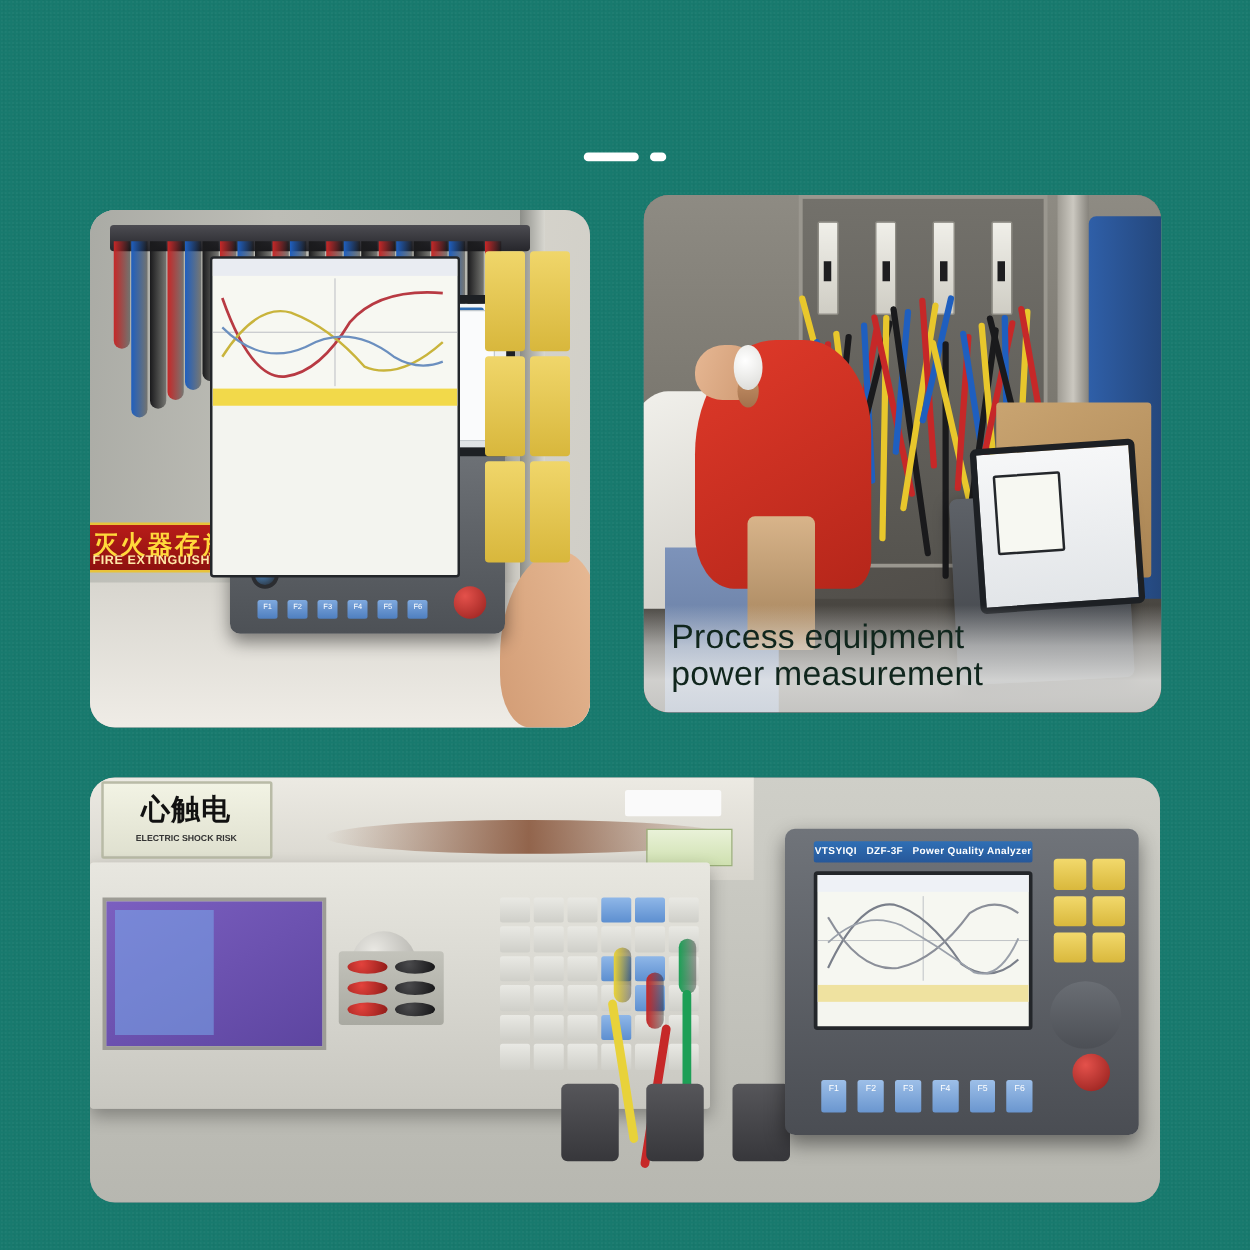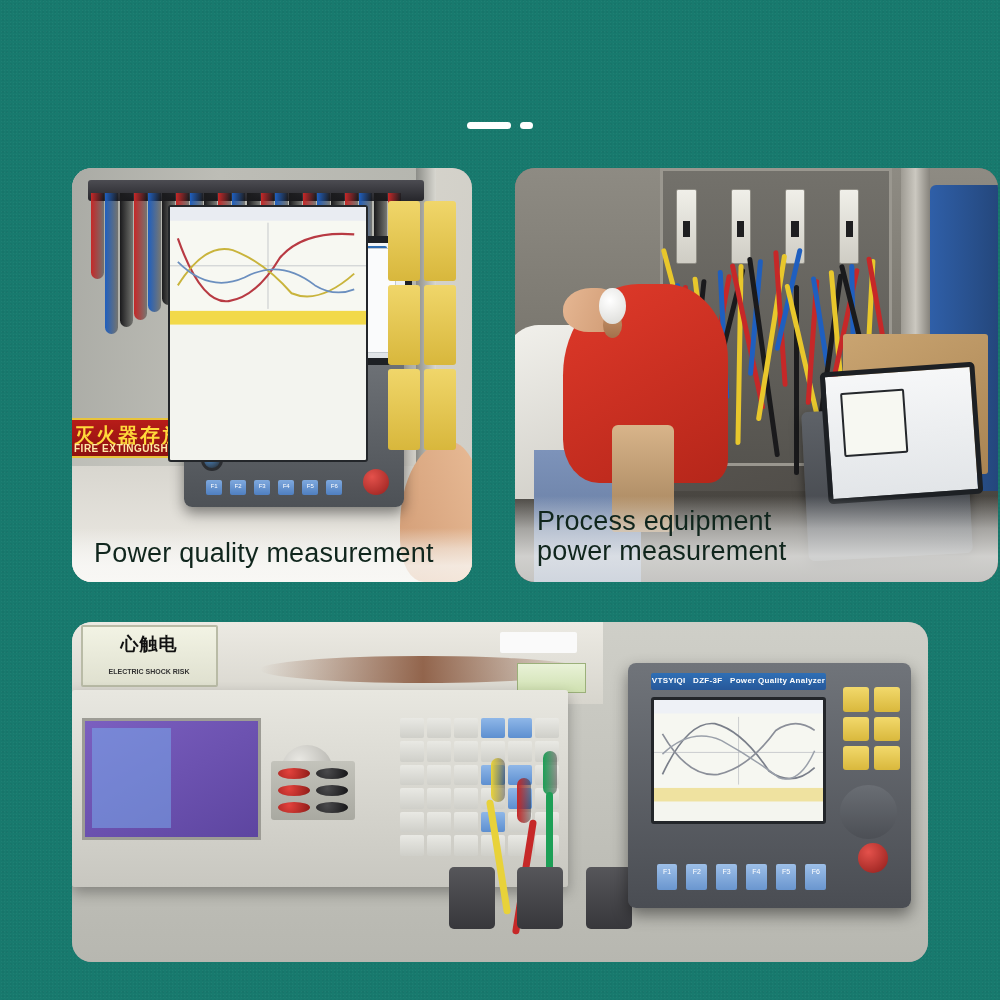--- a/index.html
+++ b/index.html
@@ -42,21 +42,21 @@
   .divider .dash-short { width: 13px; height: 7px; background: #ffffff; border-radius: 3.5px; }
 
   
   .card {
     position: absolute;
     overflow: hidden;
     border-radius: 20px;
     background: #8d9094;
   }
   #card-1 { left: 72px;  top: 168px; width: 400px; height: 414px; }
-  #card-2 { left: 515px; top: 168px; width: 483px; height: 414px; }
+  #card-2 { left: 515px; top: 156px; width: 414px; height: 414px; }
   #card-3 { left: 72px;  top: 622px; width: 856px; height: 340px; }
 
   .scene { position: absolute; inset: 0; }
 
   
   .caption-band {
     position: absolute; left: 0; right: 0; bottom: 0;
     padding: 10px 22px 14px 22px;
     background: linear-gradient(to bottom,
         rgba(255,255,255,0) 0%,
@@ -175,21 +175,21 @@
   
   .p3-bg { position:absolute; inset:0; background:linear-gradient(#cfcfc8,#b7b7b0); }
   .p3-benchtop { position:absolute; left:0; top:0; width:62%; height:24%;
      background:linear-gradient(#eceae3,#d7d5cd); }
   .p3-rust { position:absolute; left:22%; top:10%; width:38%; height:8%;
      background:linear-gradient(90deg,rgba(120,60,30,0),rgba(120,60,30,0.75),rgba(120,60,30,0)); border-radius:50%; }
   .p3-warnsign { position:absolute; left:1%; top:1%; width:16%; height:18%;
      background:linear-gradient(#f2f3e4,#dfe0cf); border:2px solid #b9bba6;
      border-radius:2px; overflow:hidden; }
   .p3-warn-cn { position:absolute; left:0; top:8%; width:100%; text-align:center;
-     color:#111; font-size:18px; font-weight:bold; letter-spacing:1px; }
+     color:#111; font-size:23px; font-weight:bold; letter-spacing:1px; }
   .p3-warn-en { position:absolute; left:0; bottom:16%; width:100%; text-align:center;
      color:#333; font-size:7px; font-weight:bold; }
   .p3-label { position:absolute; left:50%; top:3%; width:9%; height:6%;
      background:#fafafa; border-radius:2px; }
   .p3-greenlabel { position:absolute; left:52%; top:12%; width:8%; height:9%;
      background:linear-gradient(#e9f2d8,#cfe0b0); border:1px solid #9bb07a; }
 
   .p3-cal { position:absolute; left:0; top:20%; width:58%; height:58%;
      background:linear-gradient(#e8e7e0,#c8c7c0); border-radius:3px;
      box-shadow:0 6px 14px rgba(0,0,0,0.3); }
@@ -335,21 +335,20 @@
 
     <div class="p1-keys" id="p1keys">
         <div class="p1-key"></div>
         <div class="p1-key"></div>
         <div class="p1-key"></div>
         <div class="p1-key"></div>
         <div class="p1-key"></div>
         <div class="p1-key"></div>
       </div>
   </div>
-  <div class="caption-band">Power quality measurement</div>
 </div>
 
 <div class="card" id="card-2">
   <div class="scene">
     <div class="p2-bg"></div>
     <div class="p2-wall"></div>
     <div class="p2-panel">
       <div class="p2-breaker" style="left:6%"></div>
       <div class="p2-breaker" style="left:30%"></div>
       <div class="p2-breaker" style="left:54%"></div>

